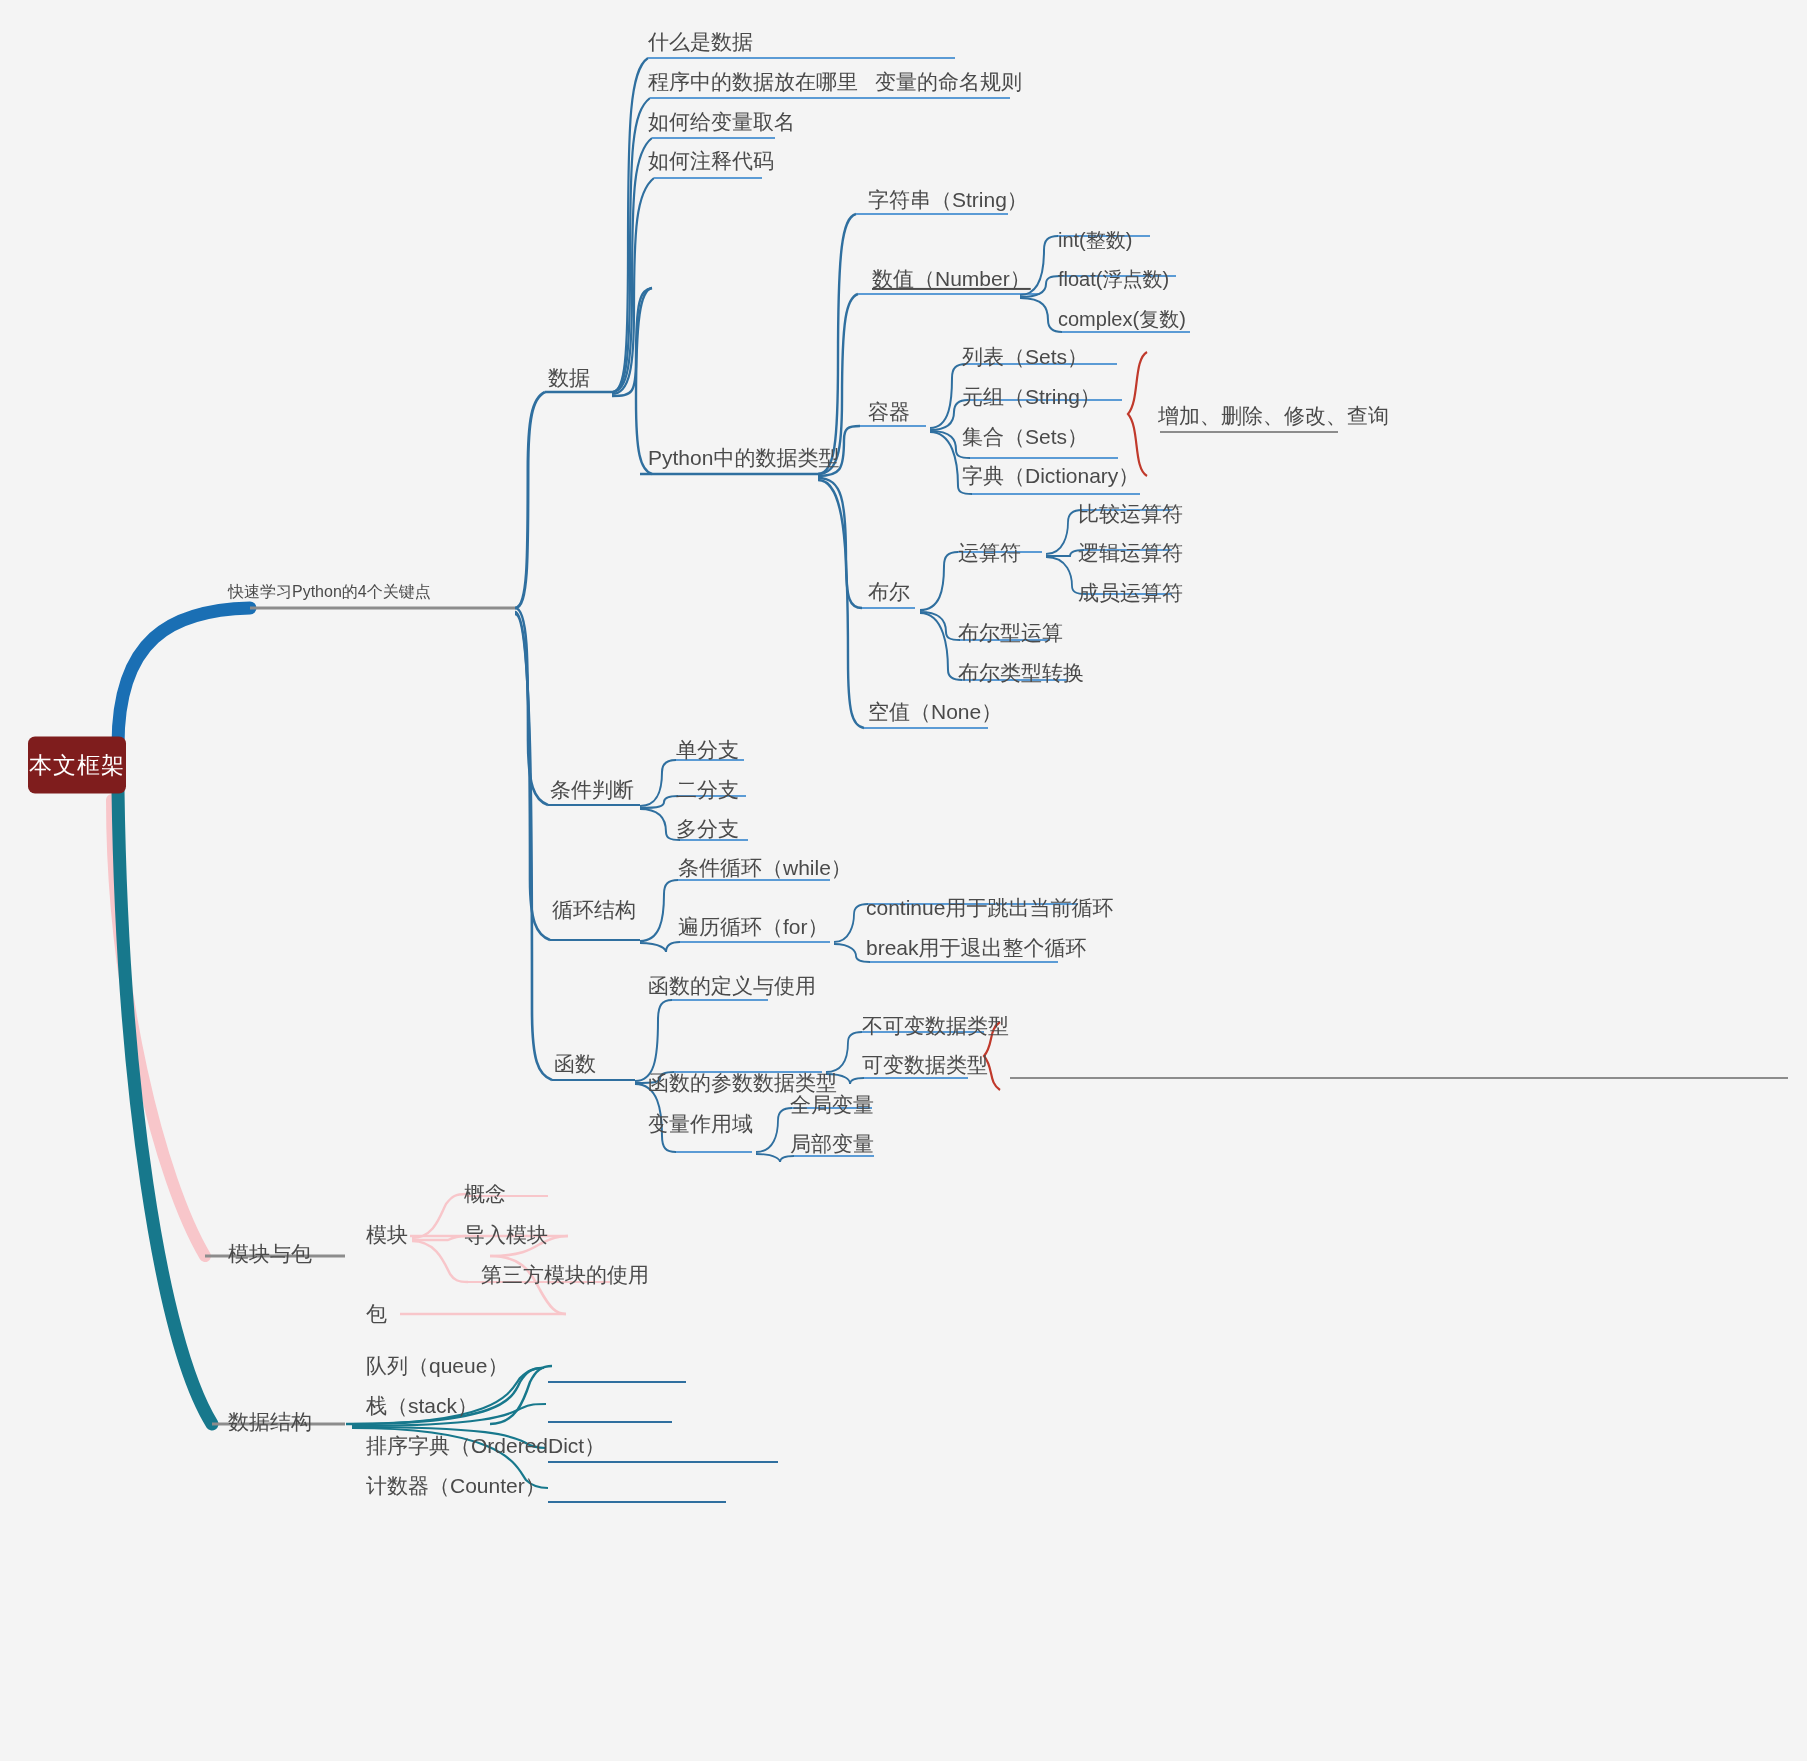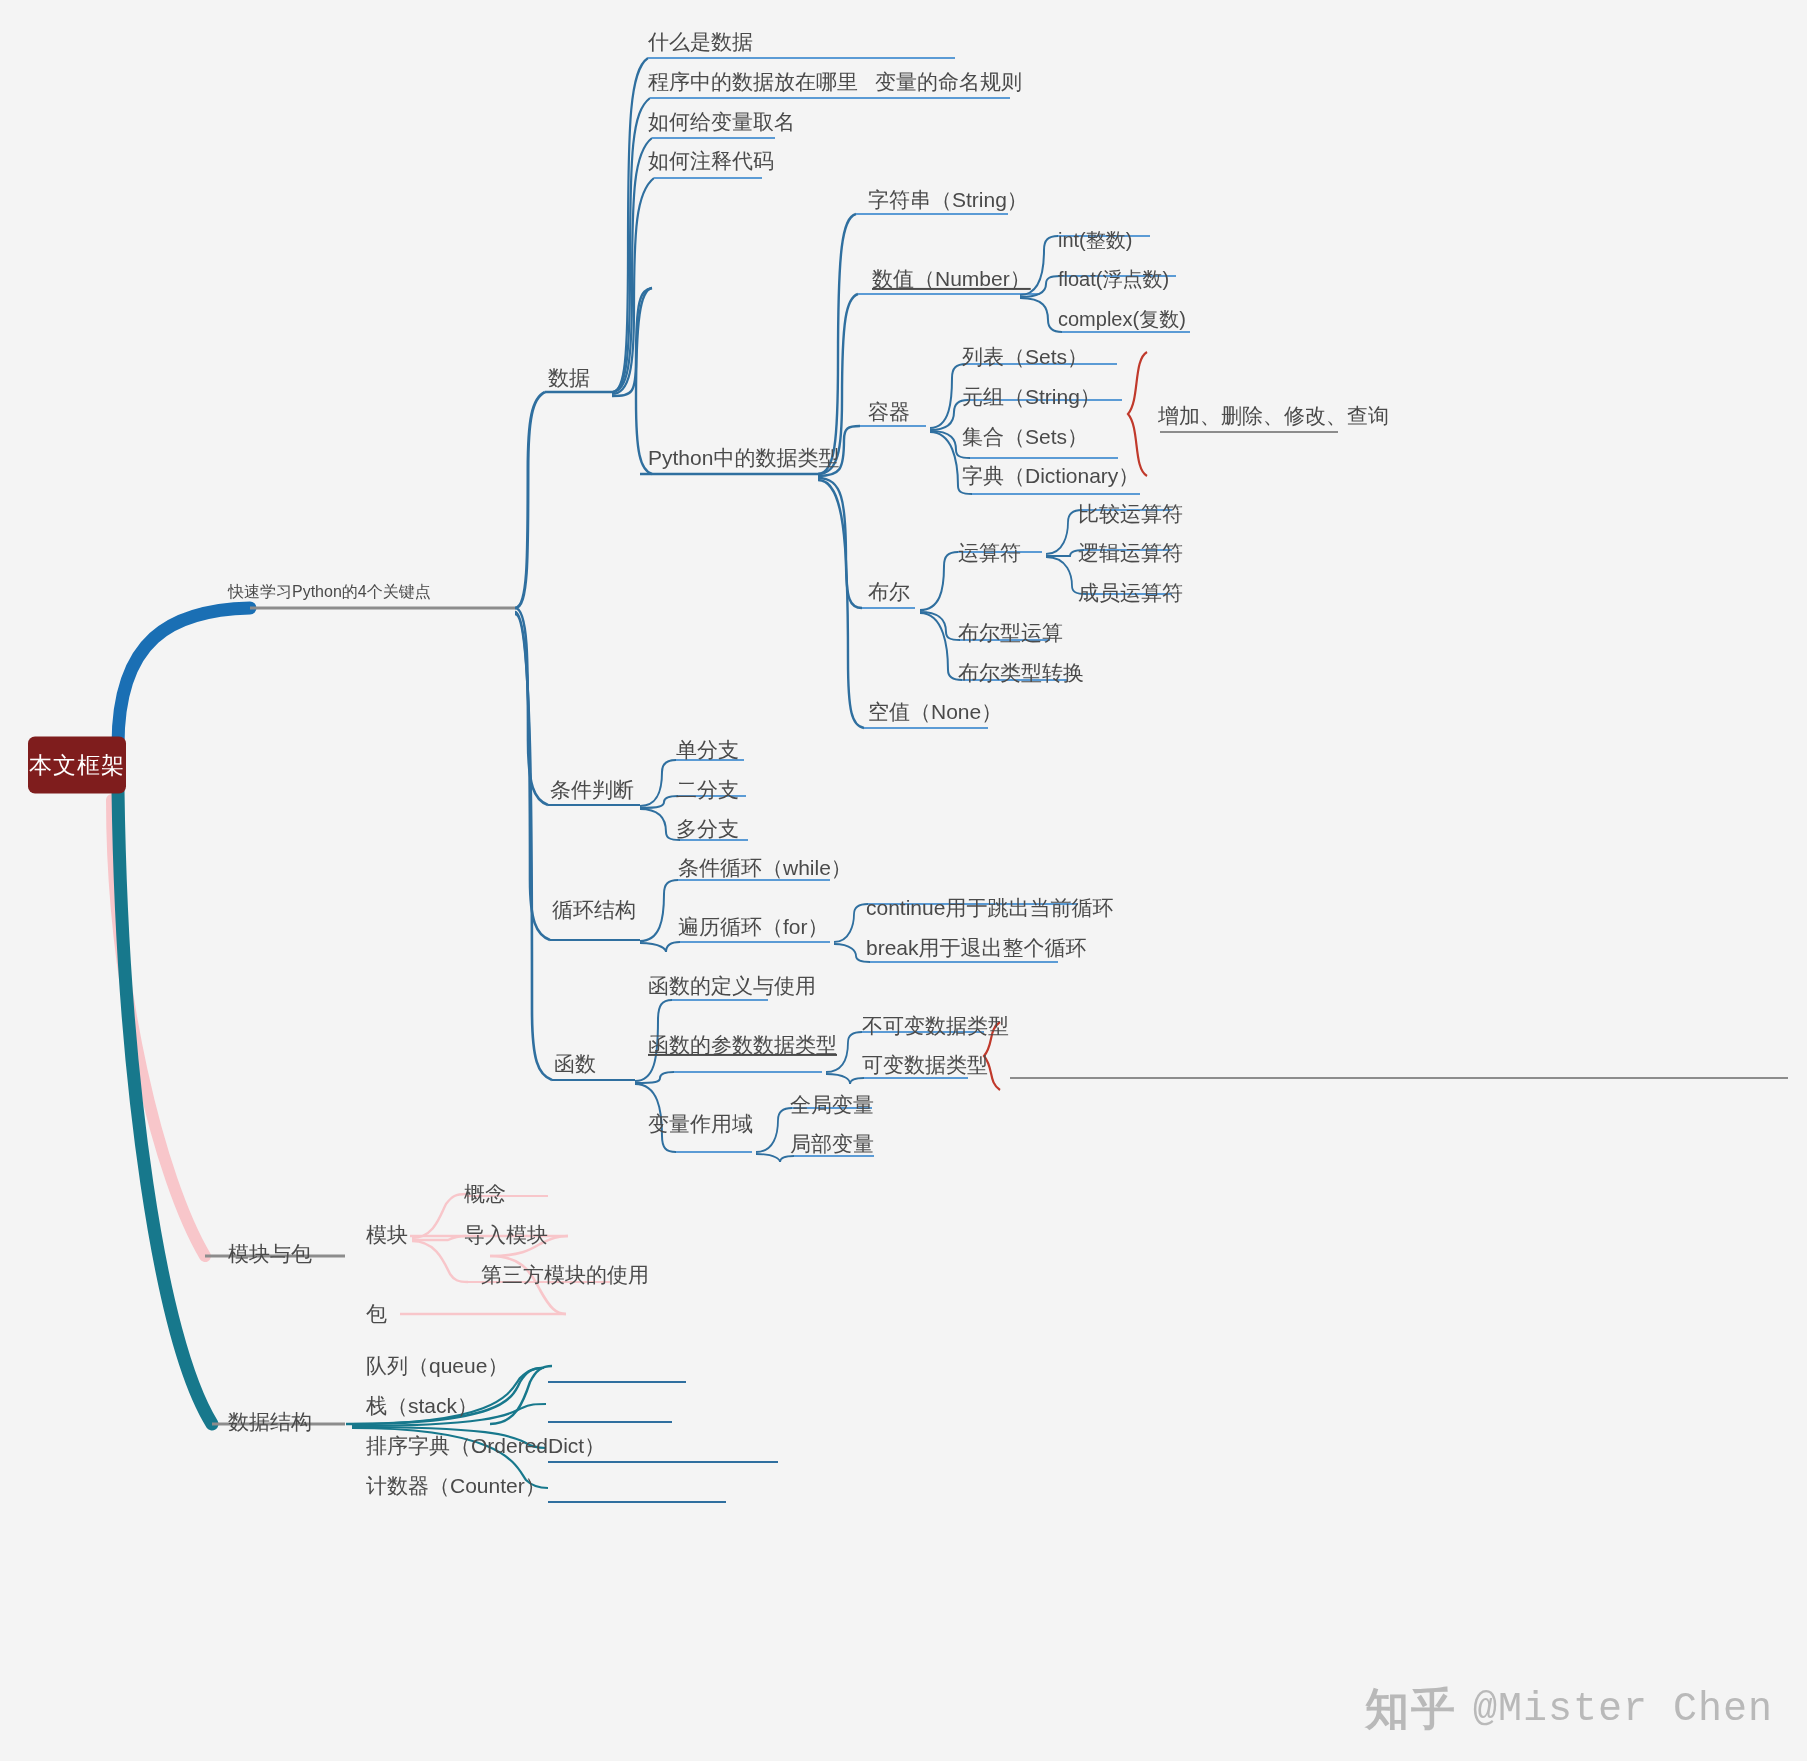--- a/index.html
+++ b/index.html
@@ -248,38 +248,34 @@
   <div class="node" style="left:676px;top:750px;">单分支</div>
   <div class="node" style="left:676px;top:790px;">二分支</div>
   <div class="node" style="left:676px;top:829px;">多分支</div>
 
   <div class="node" style="left:678px;top:868px;">条件循环（while）</div>
   <div class="node" style="left:678px;top:927px;">遍历循环（for）</div>
   <div class="node" style="left:866px;top:908px;">continue用于跳出当前循环</div>
   <div class="node" style="left:866px;top:948px;">break用于退出整个循环</div>
 
   <div class="node" style="left:648px;top:986px;">函数的定义与使用</div>
-  <div class="node" style="left:648px;top:1045px;text-decoration:underline;">函数的参数数据类型</div>
+  <div class="node" style="left:648px;top:1083px;">函数的参数数据类型</div>
   <div class="node" style="left:648px;top:1124px;">变量作用域</div>
 
   <div class="node" style="left:862px;top:1026px;">不可变数据类型</div>
   <div class="node" style="left:862px;top:1065px;">可变数据类型</div>
 
   <div class="node" style="left:790px;top:1105px;">全局变量</div>
   <div class="node" style="left:790px;top:1144px;">局部变量</div>
 
   <div class="node" style="left:366px;top:1235px;">模块</div>
   <div class="node" style="left:366px;top:1314px;">包</div>
   <div class="node" style="left:464px;top:1194px;">概念</div>
   <div class="node" style="left:464px;top:1235px;">导入模块</div>
   <div class="node" style="left:464px;top:1275px;margin-left:17px;">第三方模块的使用</div>
 
   <div class="node" style="left:366px;top:1366px;">队列（queue）</div>
   <div class="node" style="left:366px;top:1406px;">栈（stack）</div>
   <div class="node" style="left:366px;top:1446px;">排序字典（OrderedDict）</div>
   <div class="node" style="left:366px;top:1486px;">计数器（Counter）</div>
 
-  <div class="watermark">
-    <span class="wm-logo">知乎</span>
-    <span class="wm-name">@Mister Chen</span>
-  </div>
 
 </div>
 
 </body></html>

